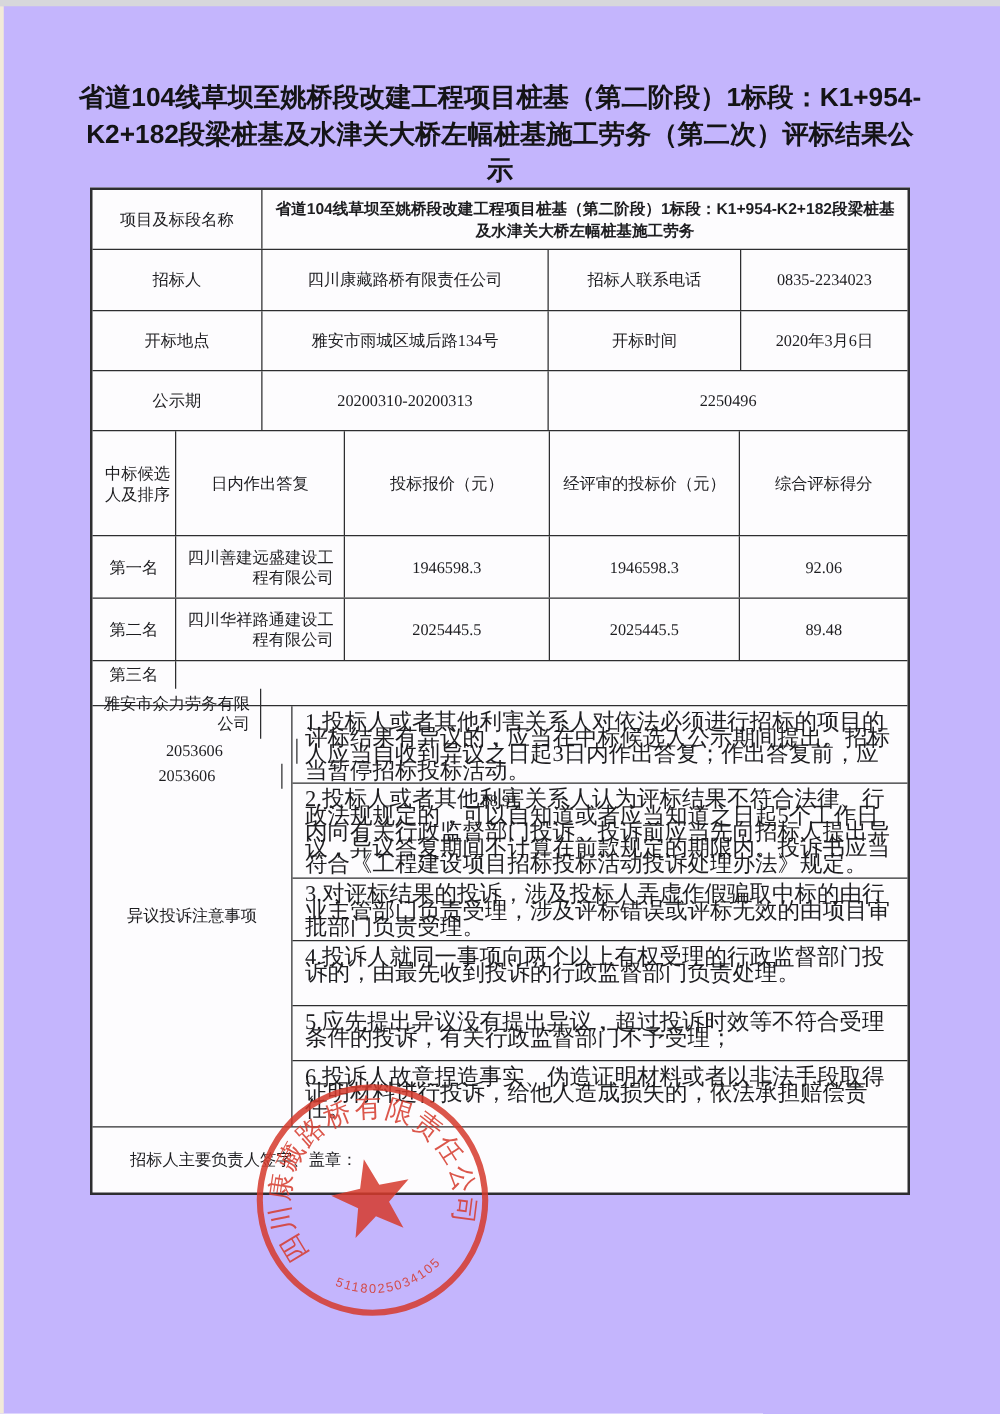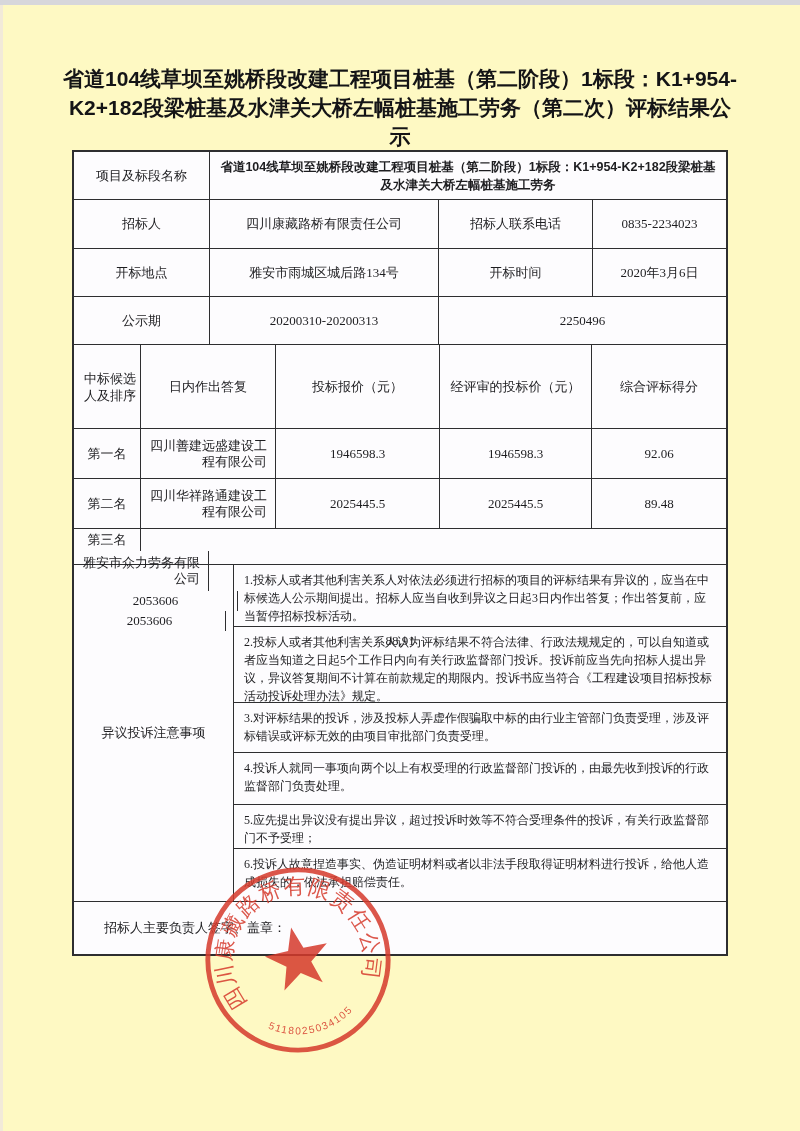--- a/index.html
+++ b/index.html
@@ -1,18 +1,18 @@
 <!DOCTYPE html>
 <html><head>
 <meta charset="utf-8">
 <style>
   * { margin:0; padding:0; box-sizing:border-box; }
   html,body { background:#ffffff; }
   body { font-family:"Liberation Serif","DejaVu Serif",serif; color:#1d1d20; }
-  .page { position:relative; width:800px; height:1131px; background:#fef9c3; overflow:hidden; }
+  .page { position:relative; width:800px; height:1131px; background:#c4b5fd; overflow:hidden; }
   .topband { position:absolute; left:0; top:0; width:800px; height:5px; background:#d7d7db; }
   .leftband { position:absolute; left:0; top:5px; width:3px; height:1126px; background:#f2ead9; }
 
   .title { position:absolute; left:50%; transform:translateX(-50%); top:64px; width:700px;
            text-align:center; font-family:"Liberation Sans","DejaVu Sans",sans-serif;
            font-weight:bold; font-size:21px; line-height:29px; color:#141416; }
 
   .table { position:absolute; left:72px; top:150px; width:656px;
            border:2px solid #2e2e30; background:#fdfcfe; }
   .r { display:flex; border-bottom:1.5px solid #2e2e30; }
@@ -32,21 +32,21 @@
   .projval { font-family:"Liberation Sans","DejaVu Sans",sans-serif; font-weight:bold;
              font-size:12.5px; line-height:18px; padding:4px 10px; }
   .hdr { line-height:17px; }
   .name-cell { line-height:16px; padding:4px 8px; }
   .h48 { height:48px; } .h49 { height:49px; } .h84 { height:84px; }
   .h50 { height:50px; } .h36 { height:36px;flex-direction:column; }
 
   .obj-label { width:160px; border-right:1.5px solid #2e2e30; display:flex;
                align-items:center; justify-content:center; text-align:center; font-size:13px; }
   .obj-col { flex:1; display:flex; flex-direction:column; }
-  .obj-item { border-bottom:1.5px solid #2e2e30; font-size:12px; line-height:18px;
+  .obj-item { border-bottom:1.5px solid #2e2e30; font-size:18px; line-height:13px;
               text-align:left; padding:6px 10px 0 10px; }
   .obj-item:last-child { border-bottom:none; }
   .o1 { height:62px; } .o2 { height:76px; } .o3 { height:50px; }
   .o4 { height:52px; } .o5 { height:44px; } .o6 { height:52px; }
 
   .footer-row { height:52px;padding-left:24px; }
   .footer-cell { flex:1; display:flex; align-items:center; justify-content:flex-start;
                  font-size:13px; padding-left:6px; }
 
   .stamp { position:absolute; left:200px; top:862px; width:196px; height:196px;

